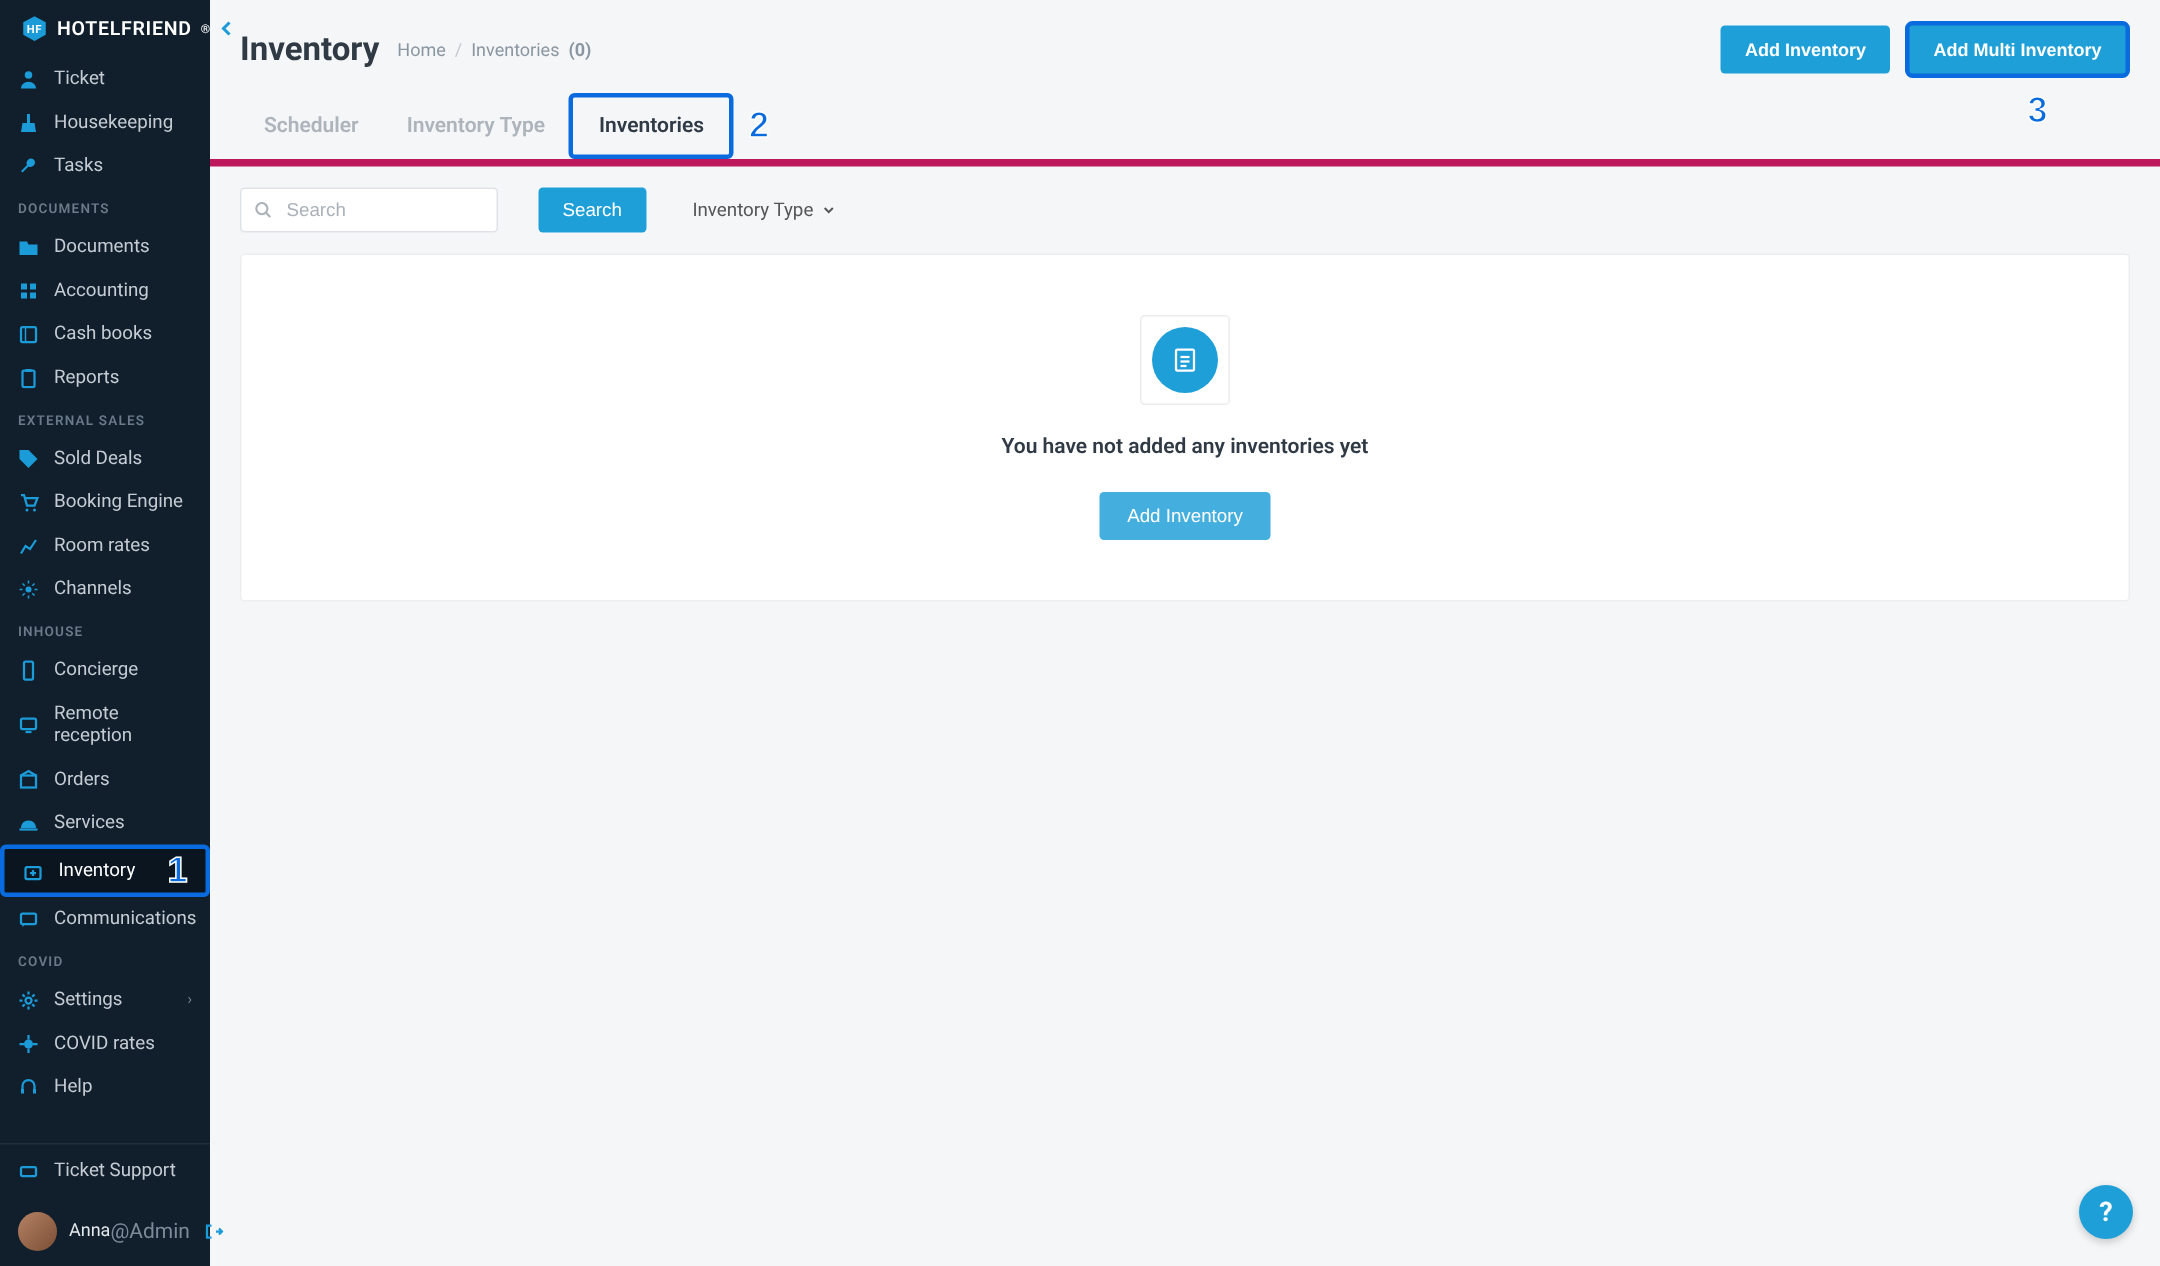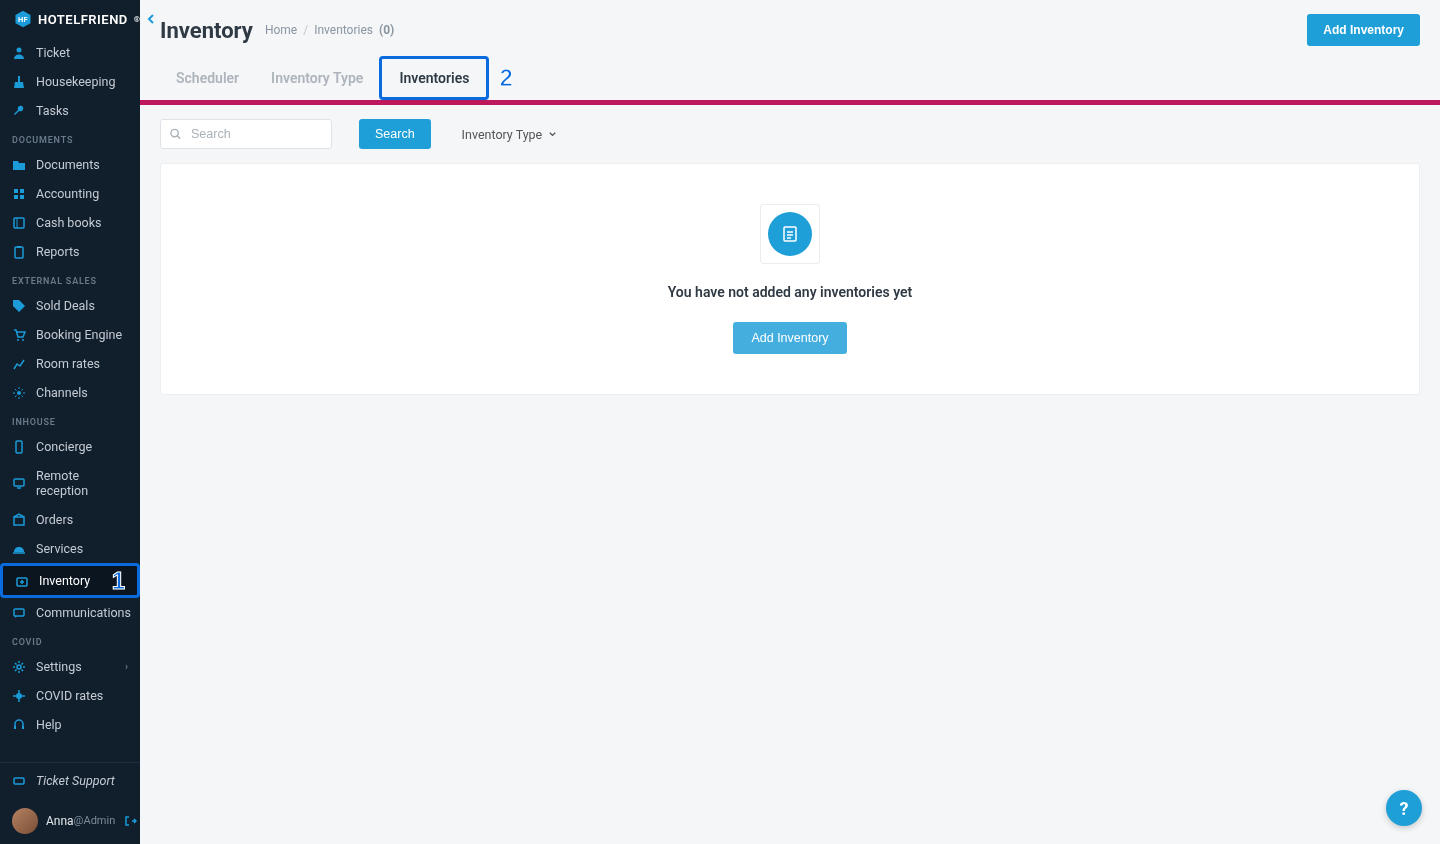--- a/index.html
+++ b/index.html
@@ -26,28 +26,28 @@
     .callout-num {
       font-family: Arial, sans-serif;
       font-size: 24px;
       font-weight: 900;
       color: #096BDE;
       -webkit-text-stroke: 1px #fff;
     }
     .callout-1 { position: absolute; right: 12px; top: 50%; transform: translateY(-50%); }
     
     .sidebar-footer { border-top: 1px solid #1e2e3d; }
-    .ticket-support { display: flex; align-items: center; gap: 10px; padding: 10px 12px; font-size: 12.5px; color: #c4cbd3; cursor: pointer; font-style: italic; }
+    .ticket-support { display: flex; align-items: center; gap: 10px; padding: 10px 12px; font-size: 12.5px; color: #c4cbd3; cursor: pointer; }
     .ticket-support .nav-icon { color: #1b9bd8; }
     
     .user-row { display: flex; align-items: center; gap: 8px; padding: 10px 12px; cursor: pointer; }
     .avatar { width: 26px; height: 26px; border-radius: 50%; background: linear-gradient(135deg,#b58263,#7a4e35); flex-shrink: 0; }
     .user-meta { display: flex; flex-direction: row; line-height: 1.2; }
     .user-name { color: #e3e7ea; font-size: 12px; }
-    .user-role { color: #7b8a98; font-size: 11px; }
+    .user-role { color: #7b8a98; font-size: 14px; }
     .logout-icon { margin-left: auto; color: #1b9bd8; }
     
     
     .main { flex: 1; display: flex; flex-direction: column; overflow: auto; }
     
     .page-header { display: flex; align-items: center; padding: 14px 20px 10px; gap: 12px; }
     .page-title { font-size: 22px; font-weight: 700; color: #2f3a45; }
     .breadcrumbs { display: flex; align-items: center; gap: 6px; color: #8a96a1; font-size: 12px; }
     .breadcrumbs .sep { color: #c3c9cf; }
     .breadcrumbs .count { font-weight: 700; }
@@ -330,20 +330,24 @@
     <div class="page-header">
       <div class="page-title">Inventory</div>
       <div class="breadcrumbs">
         <span>Home</span>
         <span class="sep">/</span>
         <span>Inventories</span>
         <span class="count">(0)</span>
       </div>
       <div class="header-actions">
         <button class="btn-primary">Add Inventory</button>
+        <div class="btn-multi-wrap">
+          <button class="btn-primary btn-multi">Add Multi Inventory</button>
+          <span class="callout-num callout-3">3</span>
+        </div>
       </div>
     </div>
 
     <div class="tabs">
       <div class="tab">Scheduler</div>
       <div class="tab">Inventory Type</div>
       <div class="tab active-tab">Inventories</div>
       <span class="callout-num callout-2">2</span>
     </div>
 

